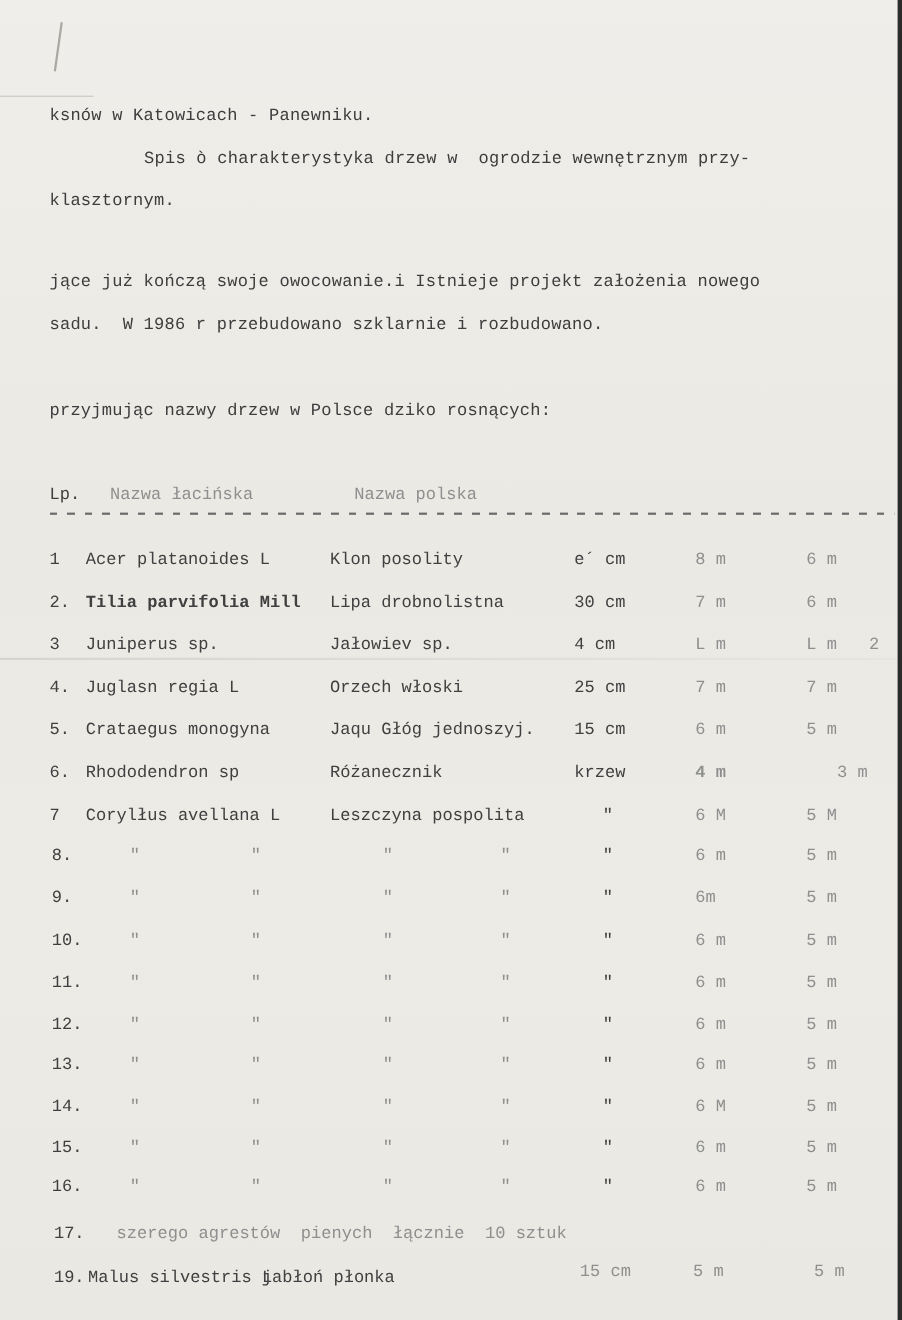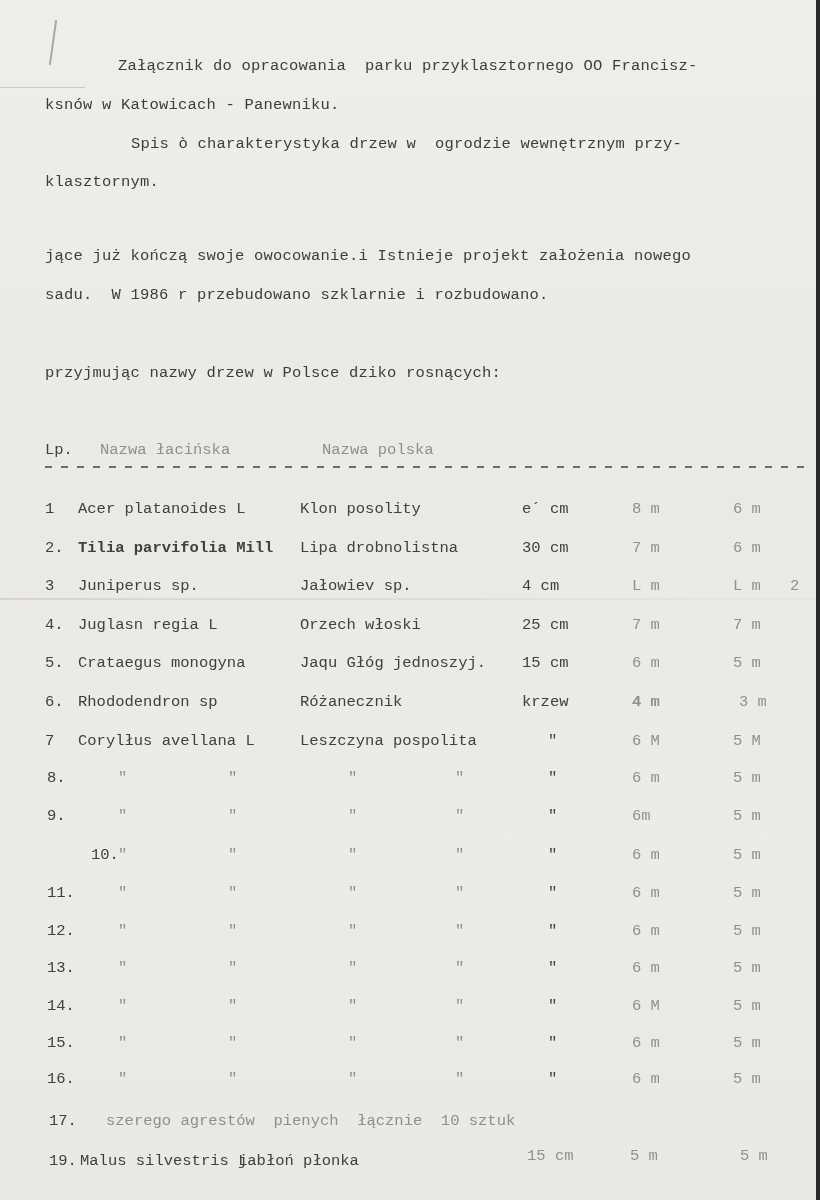--- a/index.html
+++ b/index.html
@@ -44,21 +44,20 @@
     }
   </style>
 </head>
 <body>
 
 <div class="paper">
   <div class="crease"></div>
   <div class="fold-mark"></div>
   <div class="fold-h"></div>
 
-  <div class="line" style="left:118px;top:57px">Załącznik do opracowania  parku przyklasztornego OO Francisz-</div>
   <div class="line" style="left:45px;top:96px">ksnów w Katowicach - Panewniku.</div>
   <div class="line" style="left:131px;top:135px">Spis ò charakterystyka drzew w  ogrodzie wewnętrznym przy-</div>
   <div class="line" style="left:45px;top:173px">klasztornym.</div>
   <div class="line" style="left:45px;top:247px">jące już kończą swoje owocowanie.i Istnieje projekt założenia nowego</div>
   <div class="line" style="left:45px;top:286px">sadu.  W 1986 r przebudowano szklarnie i rozbudowano.</div>
   <div class="line" style="left:45px;top:364px">przyjmując nazwy drzew w Polsce dziko rosnących:</div>
 
   <div class="cell" style="left:45px;top:441px">Lp.</div>
   <div class="cell faint" style="left:100px;top:441px">Nazwa łacińska</div>
   <div class="cell faint" style="left:322px;top:441px">Nazwa polska</div>
@@ -94,21 +93,21 @@
       <div class="cell" style="left: 78px; top: 654px;">Crataegus monogyna</div>
       <div class="cell" style="left: 300px; top: 654px;">Jaqu Głóg jednoszyj.</div>
       <div class="cell" style="left: 522px; top: 654px;">15 cm</div>
       <div class="cell faint" style="left: 632px; top: 654px;">6 m</div>
       <div class="cell faint" style="left: 733px; top: 654px;">5 m</div>
       <div class="cell" style="left: 45px; top: 693px;">6.</div>
       <div class="cell" style="left: 78px; top: 693px;">Rhododendron sp</div>
       <div class="cell" style="left: 300px; top: 693px;">Różanecznik</div>
       <div class="cell" style="left: 522px; top: 693px;">krzew</div>
       <div class="cell faint" style="left: 632px; top: 693px; font-weight: bold;">4 m</div>
-      <div class="cell faint" style="left: 739px; top: 693px;">3 m</div>
+      <div class="cell faint" style="left: 761px; top: 693px;">3 m</div>
       <div class="cell" style="left: 45px; top: 732px;">7</div>
       <div class="cell" style="left: 78px; top: 732px;">Corylłus avellana L</div>
       <div class="cell" style="left: 300px; top: 732px;">Leszczyna pospolita</div>
       <div class="cell" style="left: 548px; top: 732px;">"</div>
       <div class="cell faint" style="left: 632px; top: 732px;">6 M</div>
       <div class="cell faint" style="left: 733px; top: 732px;">5 M</div>
       <div class="cell" style="left: 47px; top: 769px;">8.</div>
       <div class="cell faint" style="left: 118px; top: 769px;">"</div>
       <div class="cell faint" style="left: 228px; top: 769px;">"</div>
       <div class="cell faint" style="left: 348px; top: 769px;">"</div>
@@ -117,21 +116,21 @@
       <div class="cell faint" style="left: 632px; top: 769px;">6 m</div>
       <div class="cell faint" style="left: 733px; top: 769px;">5 m</div>
       <div class="cell" style="left: 47px; top: 807px;">9.</div>
       <div class="cell faint" style="left: 118px; top: 807px;">"</div>
       <div class="cell faint" style="left: 228px; top: 807px;">"</div>
       <div class="cell faint" style="left: 348px; top: 807px;">"</div>
       <div class="cell faint" style="left: 455px; top: 807px;">"</div>
       <div class="cell" style="left: 548px; top: 807px;">"</div>
       <div class="cell faint" style="left: 632px; top: 807px;">6m</div>
       <div class="cell faint" style="left: 733px; top: 807px;">5 m</div>
-      <div class="cell" style="left: 47px; top: 846px; margin-left: 44px;">10.</div>
+      <div class="cell" style="left: 47px; top: 846px;">10.</div>
       <div class="cell faint" style="left: 118px; top: 846px;">"</div>
       <div class="cell faint" style="left: 228px; top: 846px;">"</div>
       <div class="cell faint" style="left: 348px; top: 846px;">"</div>
       <div class="cell faint" style="left: 455px; top: 846px;">"</div>
       <div class="cell" style="left: 548px; top: 846px;">"</div>
       <div class="cell faint" style="left: 632px; top: 846px;">6 m</div>
       <div class="cell faint" style="left: 733px; top: 846px;">5 m</div>
       <div class="cell" style="left: 47px; top: 884px;">11.</div>
       <div class="cell faint" style="left: 118px; top: 884px;">"</div>
       <div class="cell faint" style="left: 228px; top: 884px;">"</div>

